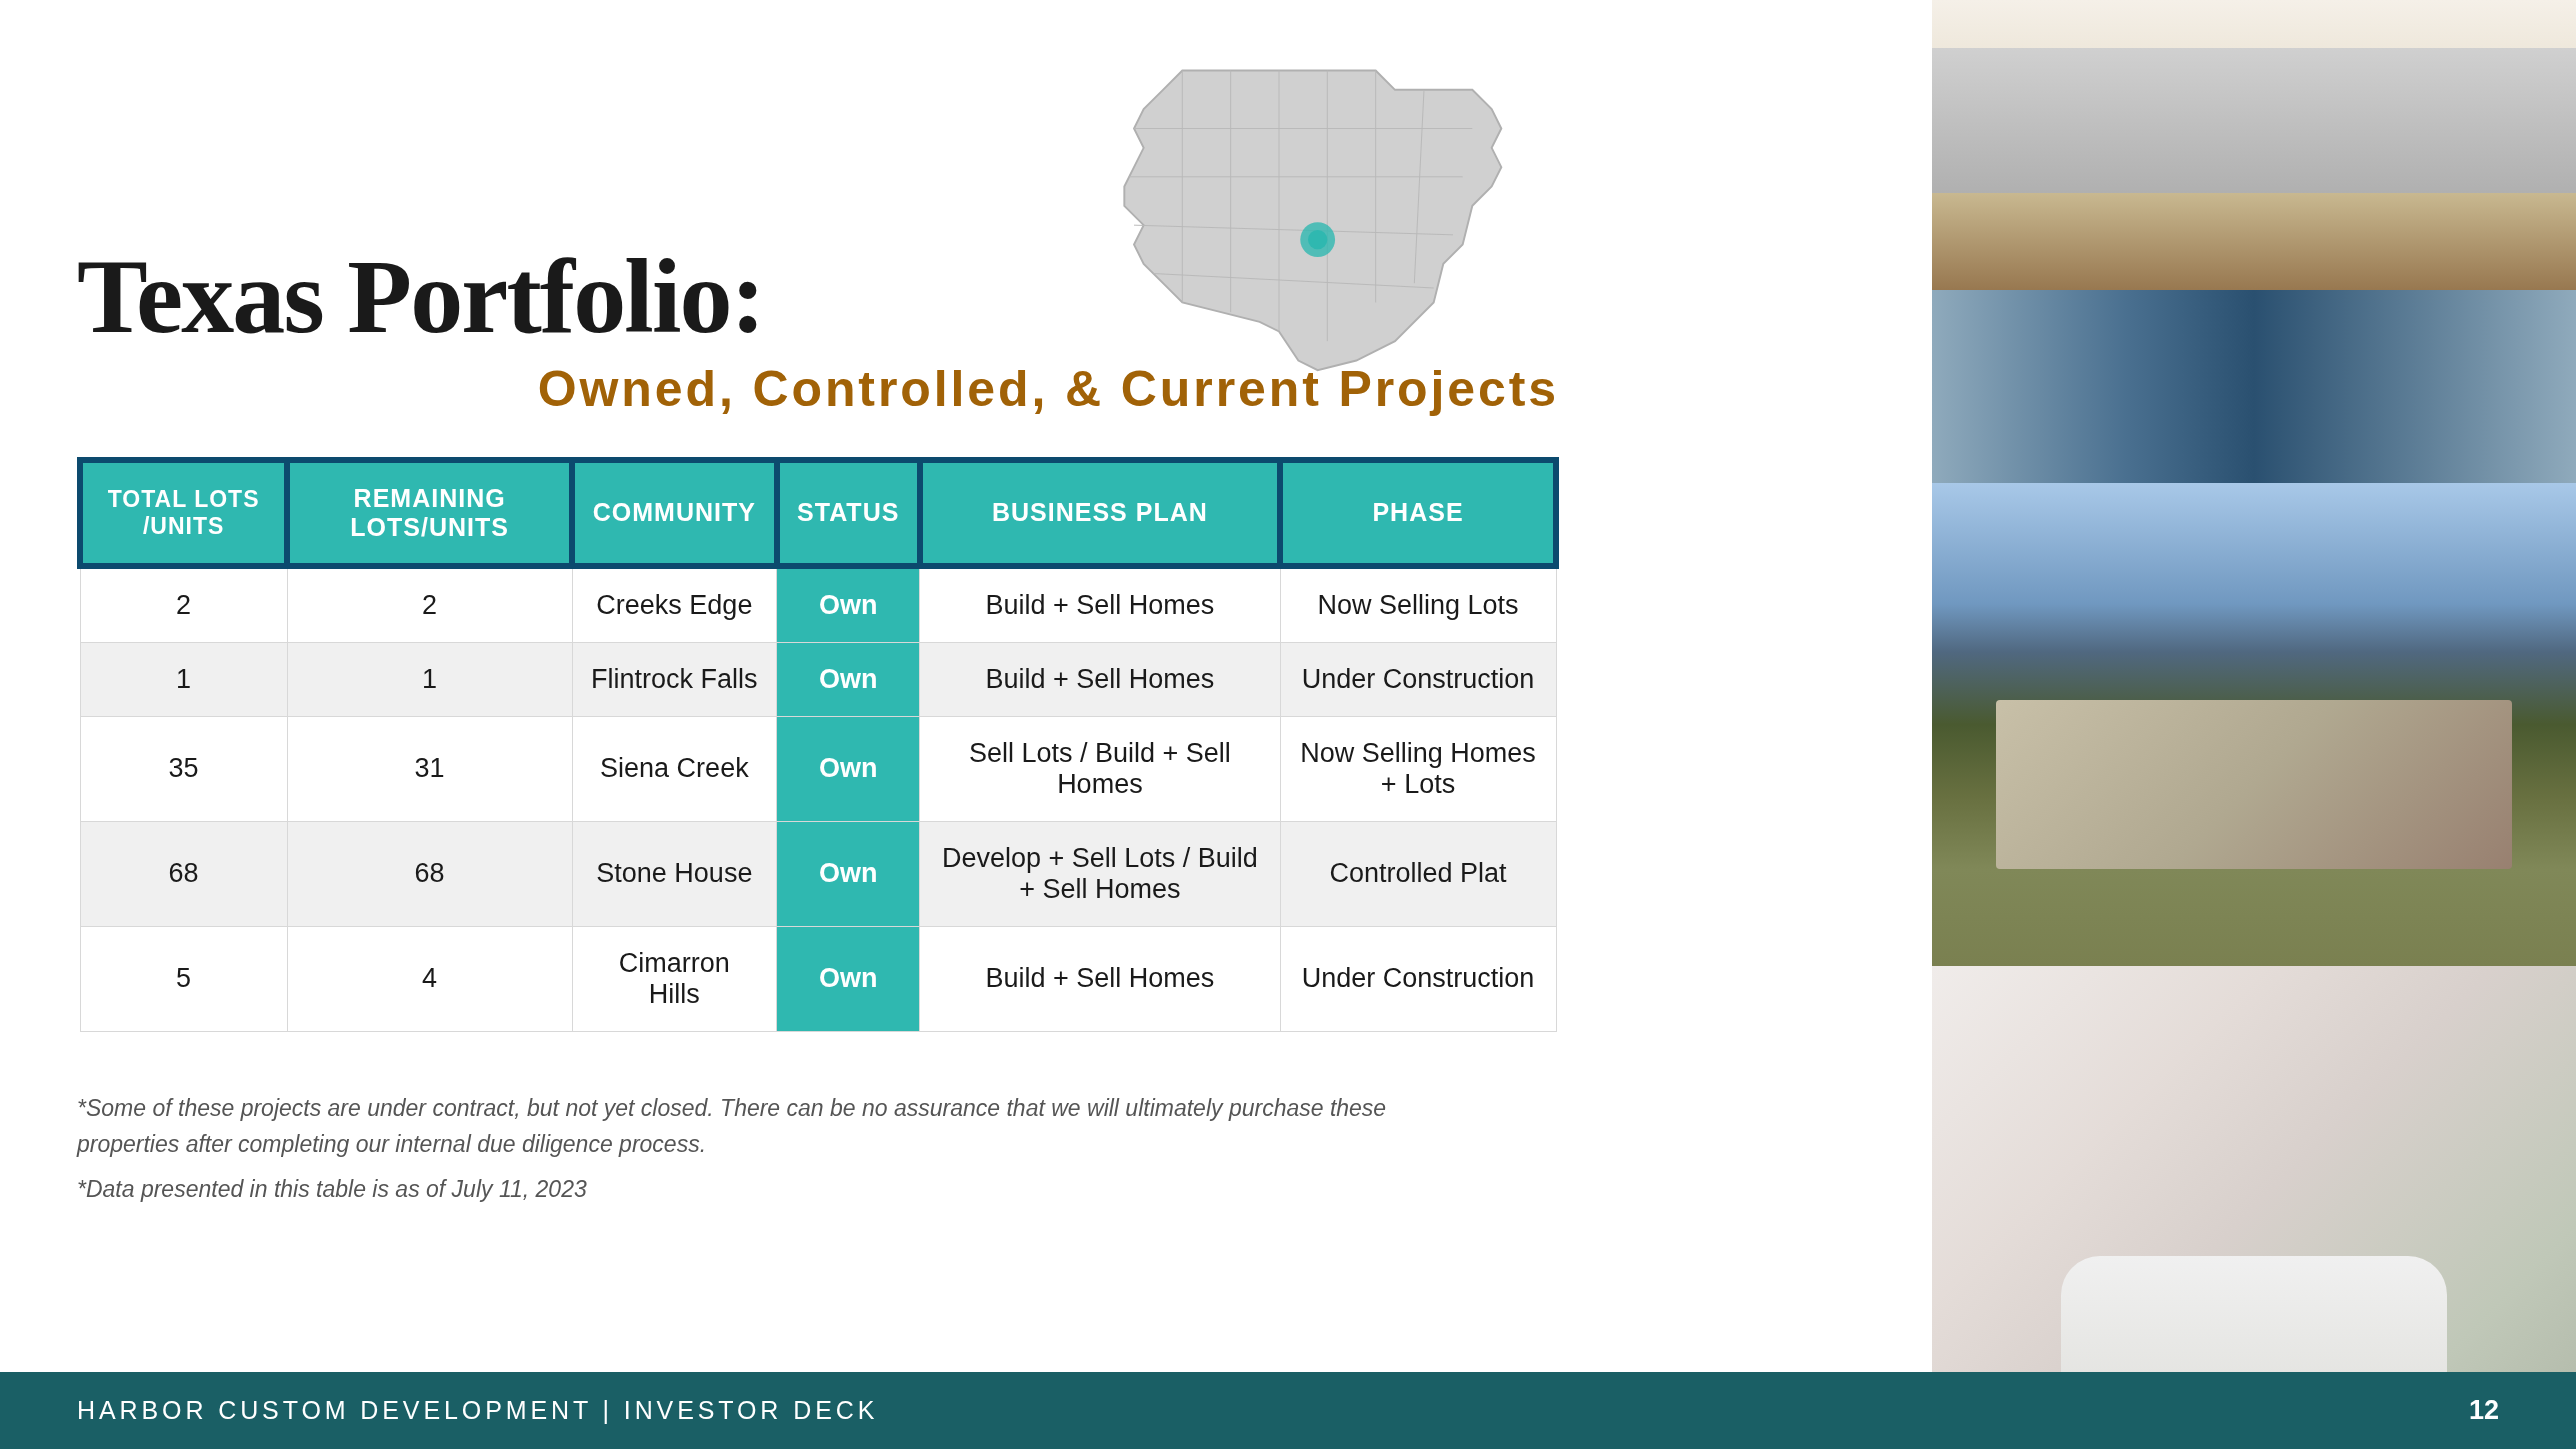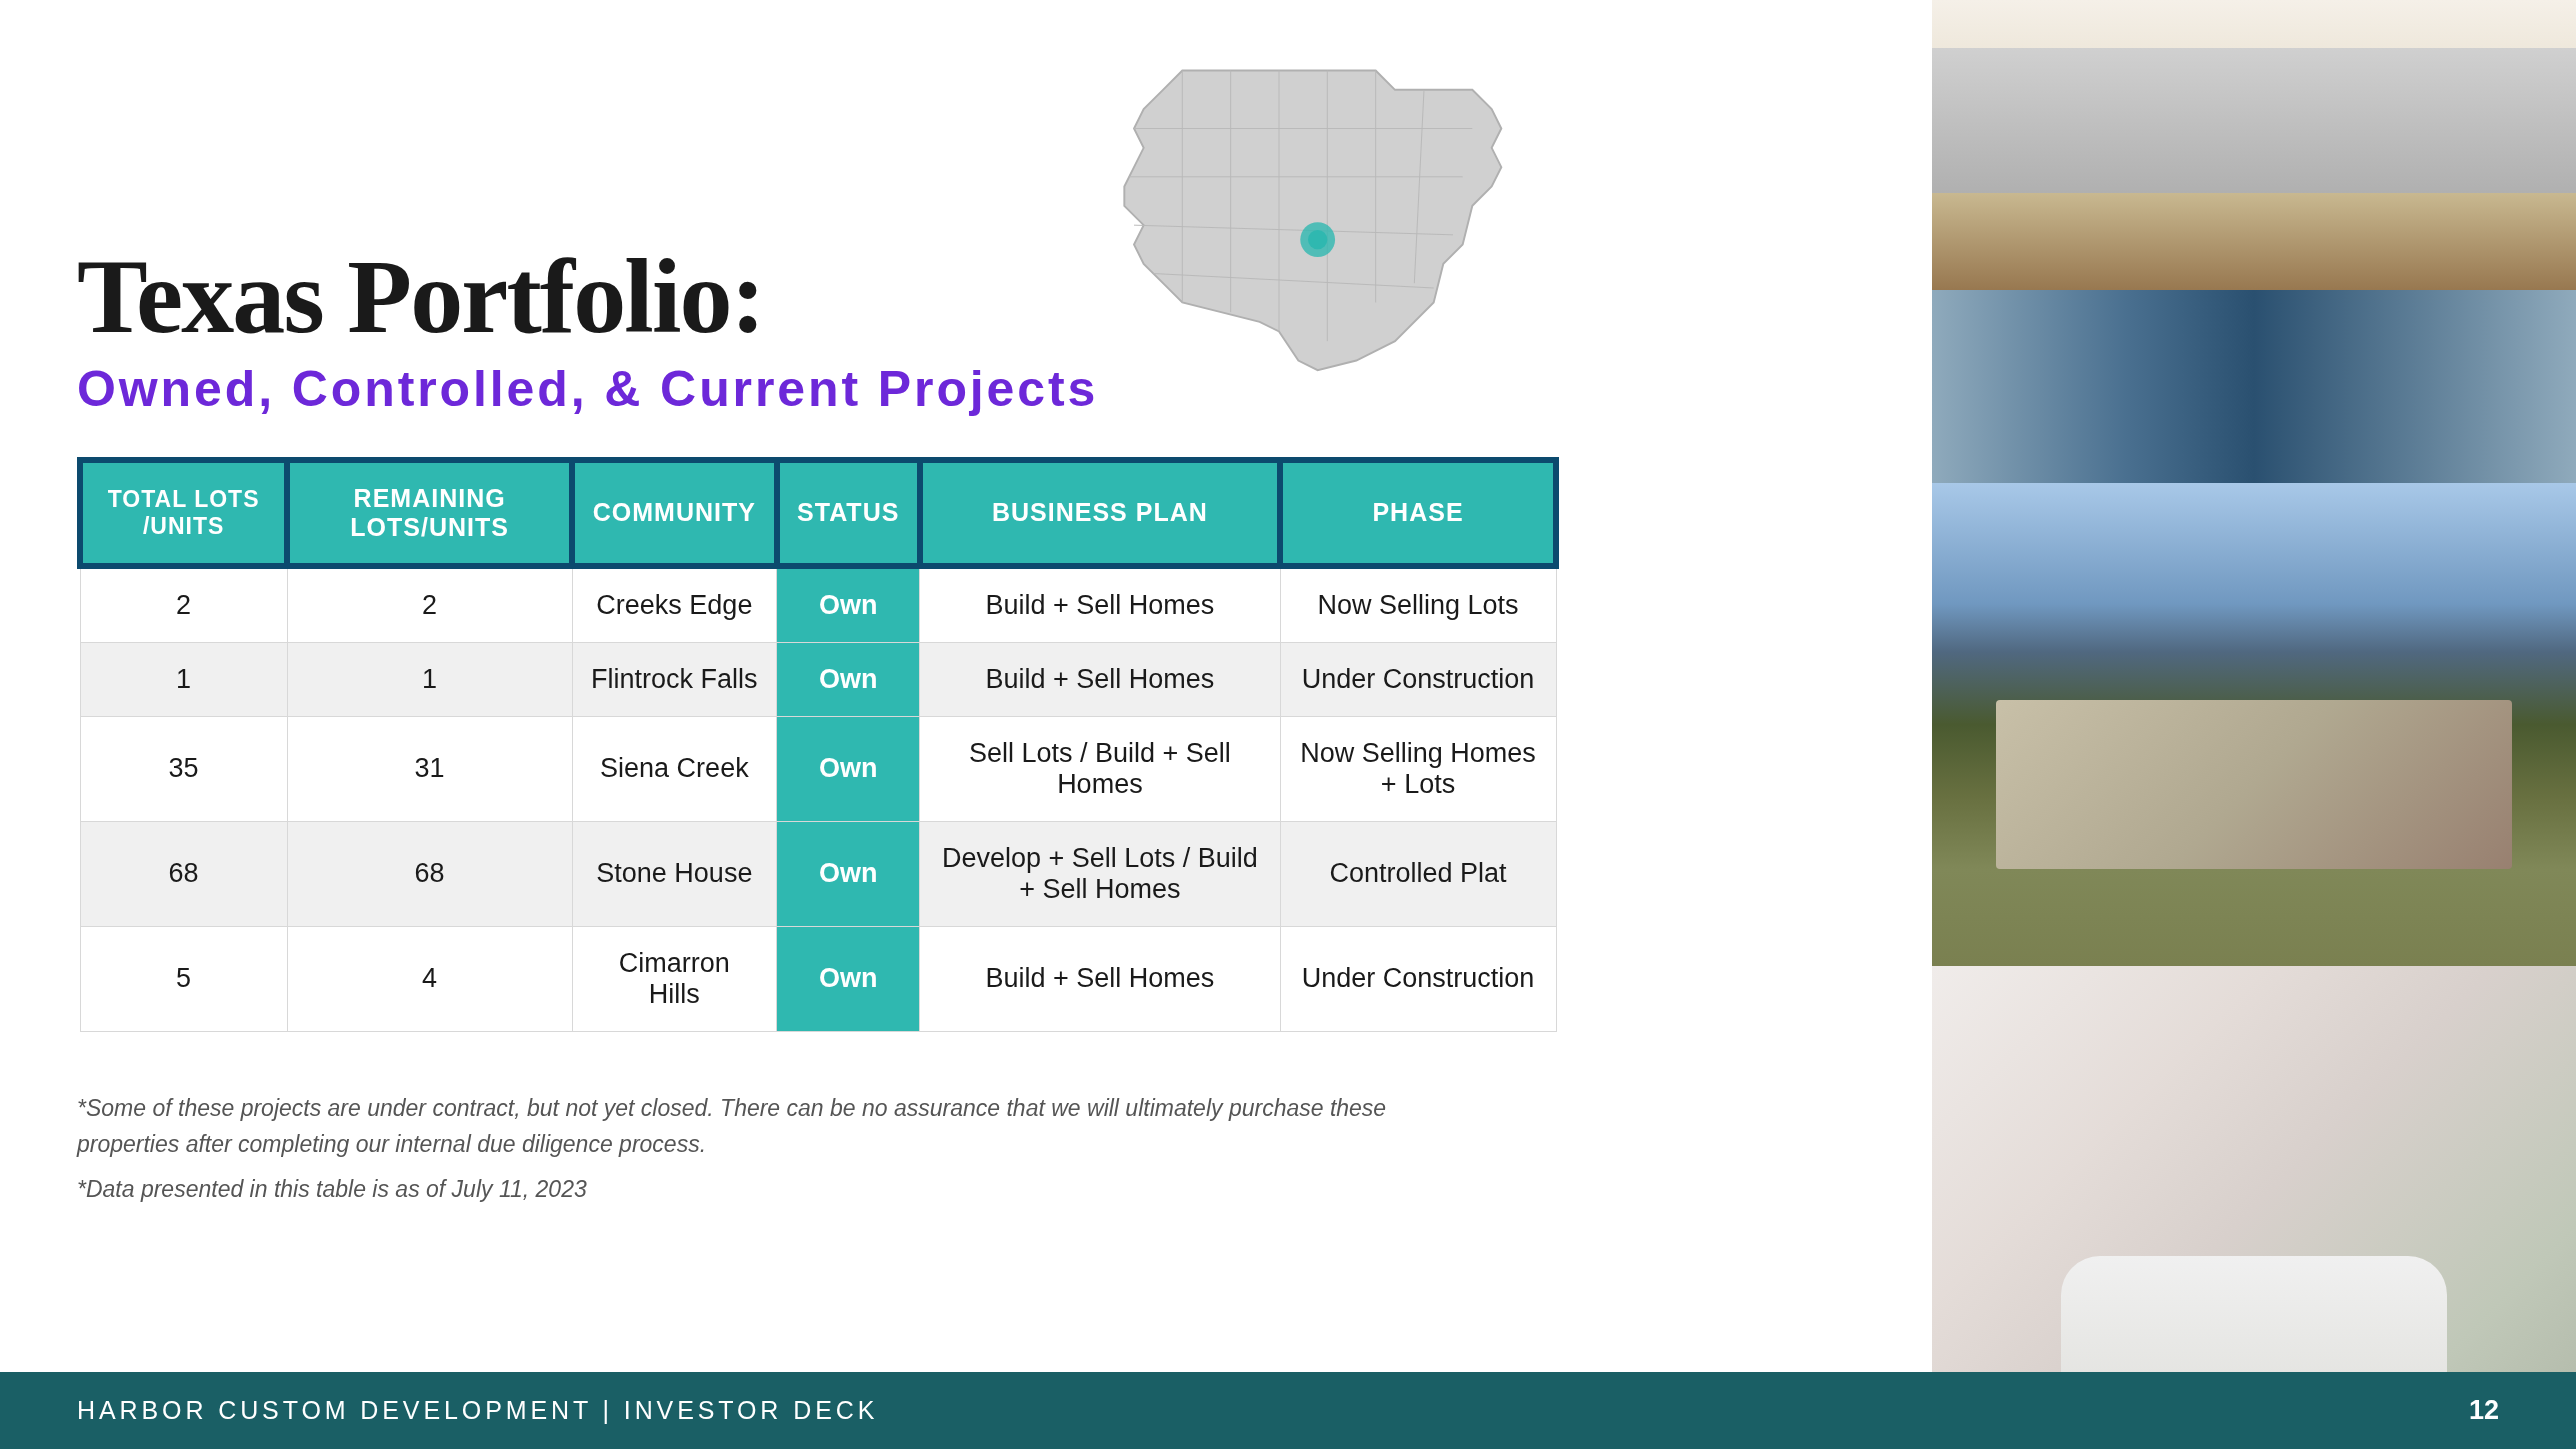--- a/index.html
+++ b/index.html
@@ -65,24 +65,25 @@
       font-weight: 900;
       color: #1a1a1a;
       line-height: 1.0;
       font-family: Georgia, serif;
       letter-spacing: -1.9px;
     }
 
     .title-sub {
       font-size: 50px;
       font-weight: 600;
-      color: #6d28d9;
+      color: #a16207;
       letter-spacing: 2.9px;
       margin-top: 9.7px;
       font-family: Arial, sans-serif;
+      text-align: right;
     }
 
     
     .texas-map {
       position: absolute;
       top: 39px;
       right: 97px;
       width: 406px;
       height: 329px;
     }

